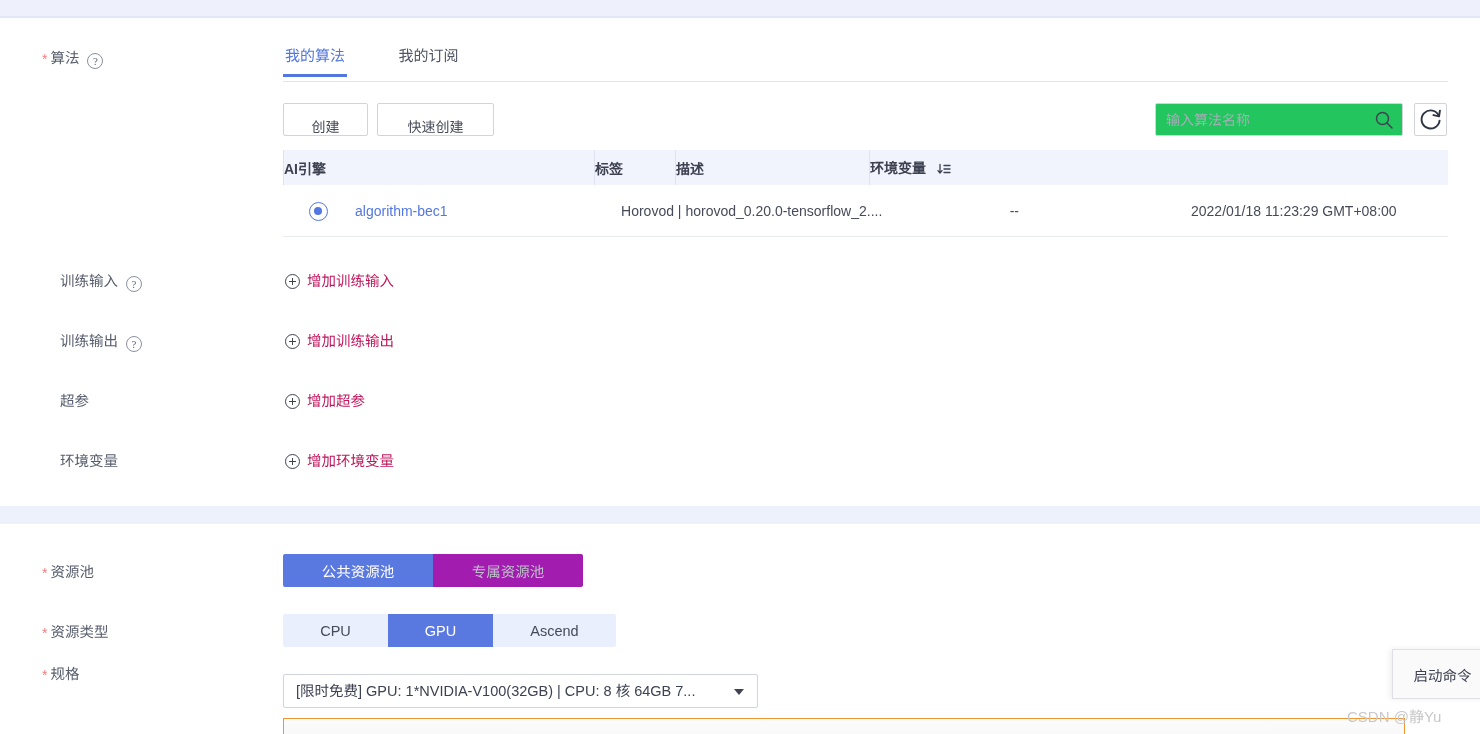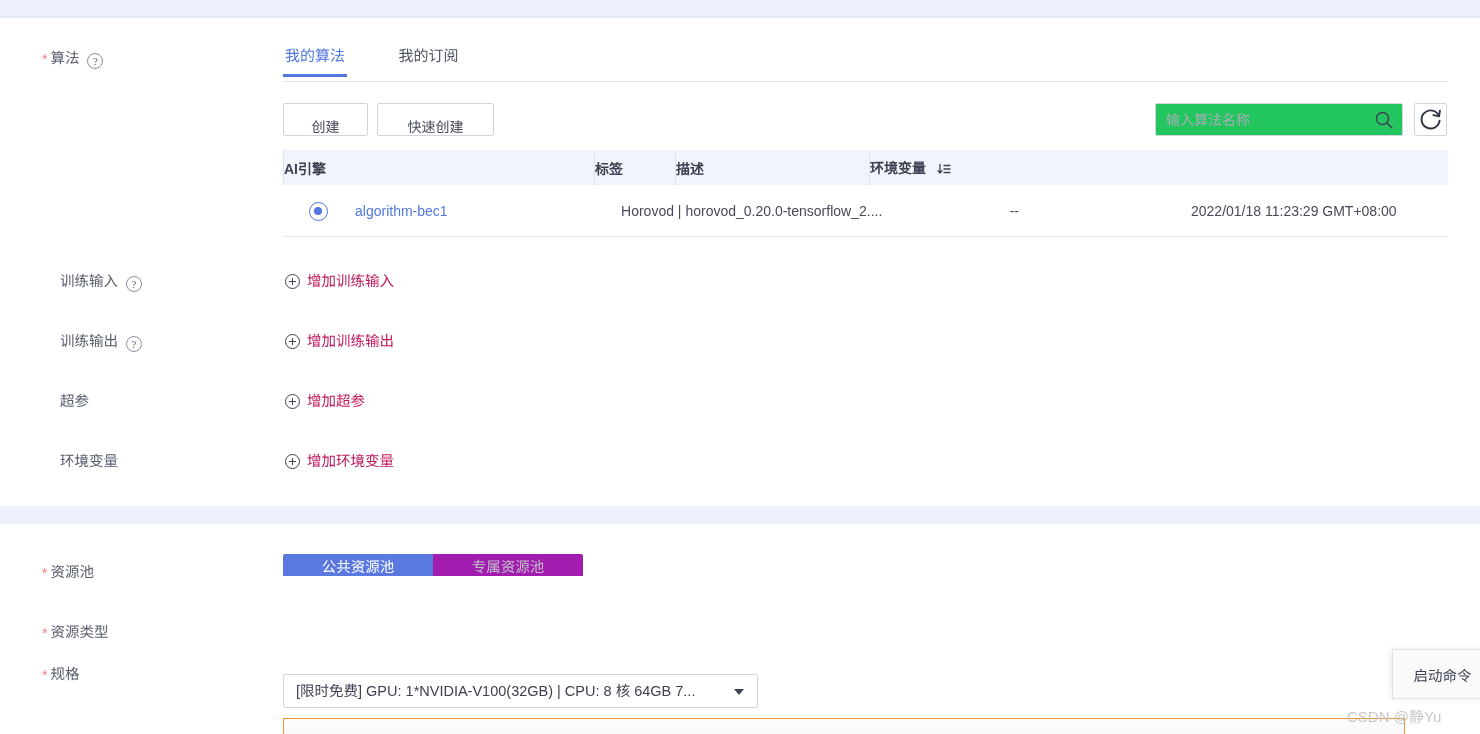--- a/index.html
+++ b/index.html
@@ -246,21 +246,21 @@
     height: 33px;
     border-radius: 2px;
     overflow: hidden;
   }
   .seg {
     display: flex;
     align-items: center;
     justify-content: center;
     font-size: 14.5px;
     cursor: pointer;
-    height: 22px;
+    height: 33px;
   }
   .seg.pool-off {
     background: #a21caf;
     color: #bdc0c9;
     cursor: not-allowed;
   }
   .seg.pool-on {
     background: #5a79e0;
     color: #fff;
   }
@@ -448,20 +448,25 @@
     <span class="req-star">*</span><span>资源池</span>
   </div>
   <div class="seg-group" style="left:283px; top:554px;">
     <div class="seg pool-on" style="width:150px;">公共资源池</div>
     <div class="seg pool-off" style="width:150px;">专属资源池</div>
   </div>
 
   <div class="lbl" style="left:42px; top:622px;">
     <span class="req-star">*</span><span>资源类型</span>
   </div>
+  <div class="seg-group" style="left:283px; top:614px;">
+    <div class="seg type-off" style="width:105px;">CPU</div>
+    <div class="seg type-on" style="width:105px;">GPU</div>
+    <div class="seg type-off" style="width:123px;">Ascend</div>
+  </div>
 
   <div class="lbl" style="left:42px; top:664px;">
     <span class="req-star">*</span><span>规格</span>
   </div>
   <div class="select-box">
     <span class="select-text">[限时免费] GPU: 1*NVIDIA-V100(32GB) | CPU: 8 核 64GB 7...</span>
     <span class="select-caret"></span>
   </div>
 
   <div class="orange-box"></div>

